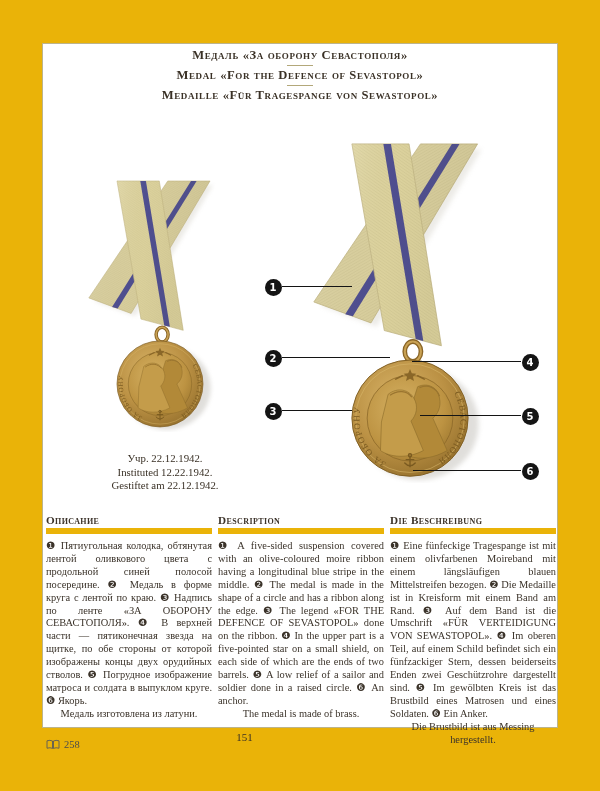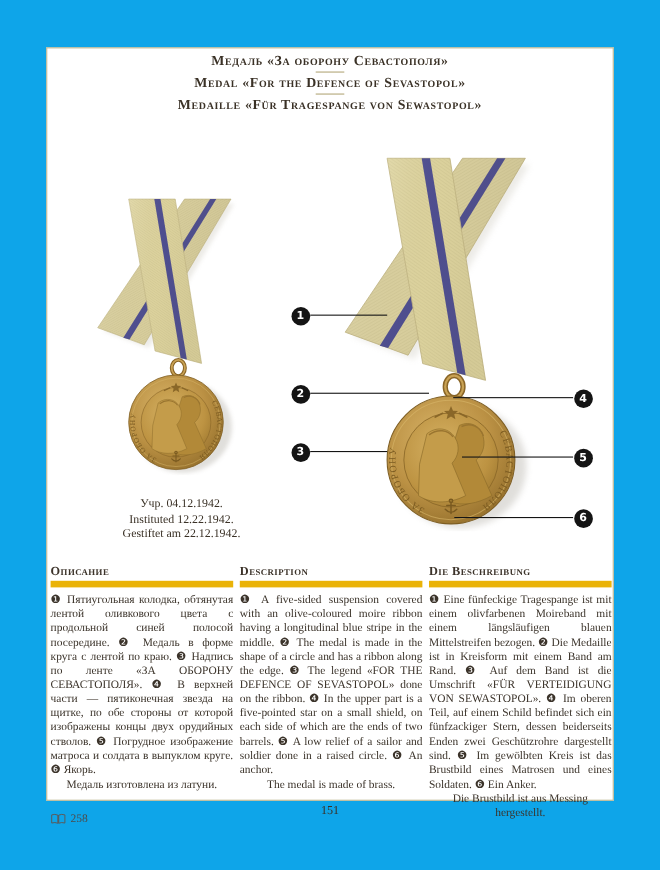--- a/index.html
+++ b/index.html
@@ -1,18 +1,18 @@
 <!DOCTYPE html>
 <html><head>
 <meta charset="utf-8">
 <style>
   * { margin:0; padding:0; box-sizing:border-box; }
   html,body { background:#ffffff; }
   .page {
-    position:relative; width:600px; height:791px; background:#0ea5e9;
+    position:relative; width:600px; height:791px; background:#eab308;
     font-family:"Liberation Serif","DejaVu Serif","DejaVu Sans",serif;
     color:#3a3126; overflow:hidden;
   }
   .frame {
     position:absolute; left:42px; top:43px; width:516px; height:685px;
     border:1px solid #bcb48c; background:#ffffff;
   }
   
   .titles { position:absolute; left:0; top:49px; width:600px; text-align:center; }
   .title-line {
@@ -45,21 +45,21 @@
     font-variant:small-caps; font-weight:bold; font-size:11.2px;
     letter-spacing:0.4px; color:#3c332a;
     border-bottom:6px solid #eab308; padding-bottom:2px; margin-bottom:6px;
   }
   .col-body, .col-foot {
     font-size:10.4px; line-height:12.9px; text-align:justify; color:#3b332a;
   }
   .col-foot { text-align:center; }
   
   .page-num {
-    position:absolute; left:0; top:731px; width:600px; text-align:center;
+    position:absolute; left:0; top:731px; width:489px; text-align:center;
     font-size:11px; color:#3a3126;
   }
   .ref {
     position:absolute; left:46px; top:739px; display:flex; align-items:flex-end;
     gap:4px; font-size:10.5px; color:#4c4c4c;
   }
 </style>
 </head>
 <body>
 
@@ -172,21 +172,21 @@
   <div class="cline" style="left:413px; top:470px; width:108px;"></div>
 
   <div class="callout" style="left:264.5px; top:278.5px;">1</div>
   <div class="callout" style="left:264.5px; top:349.5px;">2</div>
   <div class="callout" style="left:264.5px; top:402.5px;">3</div>
   <div class="callout" style="left:521.5px; top:353.5px;">4</div>
   <div class="callout" style="left:521.5px; top:407.5px;">5</div>
   <div class="callout" style="left:521.5px; top:462.5px;">6</div>
 
   <div class="caption">
-    <div>Учр. 04.12.1942.</div>
+    <div>Учр. 22.12.1942.</div>
     <div>Instituted 12.22.1942.</div>
     <div>Gestiftet am 22.12.1942.</div>
   </div>
 
   <div class="columns">
     <div class="col">
       <div class="col-header">Описание</div>
       <p class="col-body">❶ Пятиугольная колодка, обтянутая лентой оливкового цвета с продольной синей полосой посередине. ❷ Медаль в форме круга с лентой по краю. ❸ Надпись по ленте «ЗА ОБОРОНУ СЕВАСТОПОЛЯ». ❹ В верхней части — пятиконечная звезда на щитке, по обе стороны от которой изображены концы двух орудийных стволов. ❺ Погрудное изображение матроса и солдата в выпуклом круге. ❻ Якорь.</p>
       <p class="col-foot">Медаль изготовлена из латуни.</p>
     </div>

